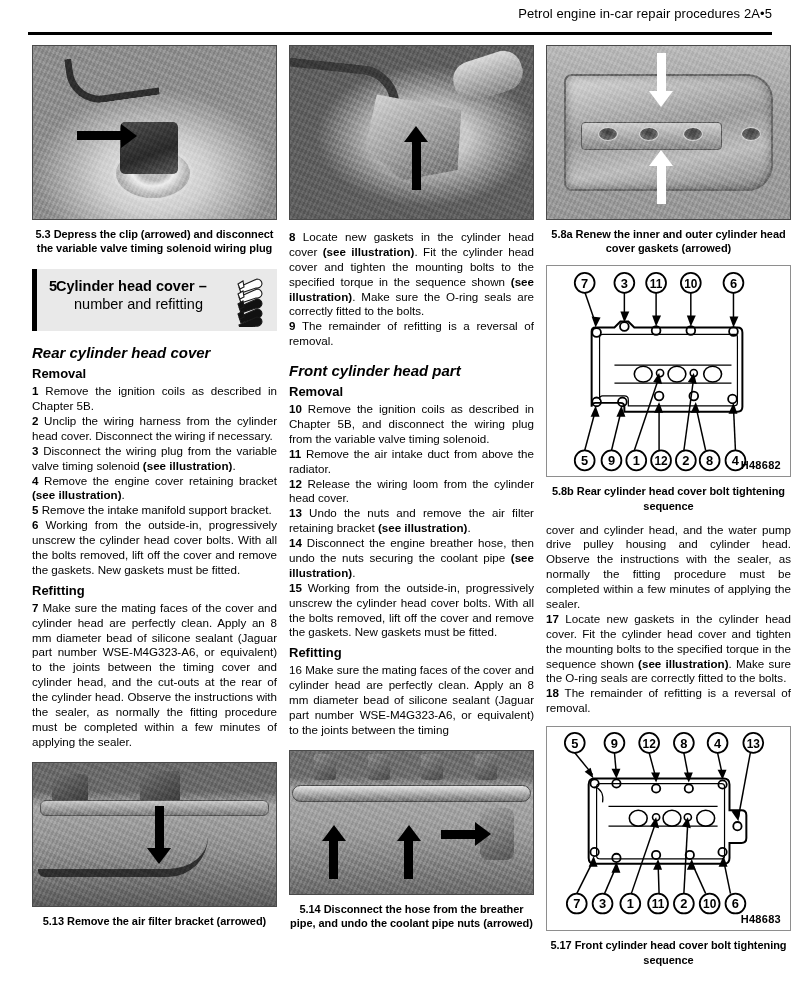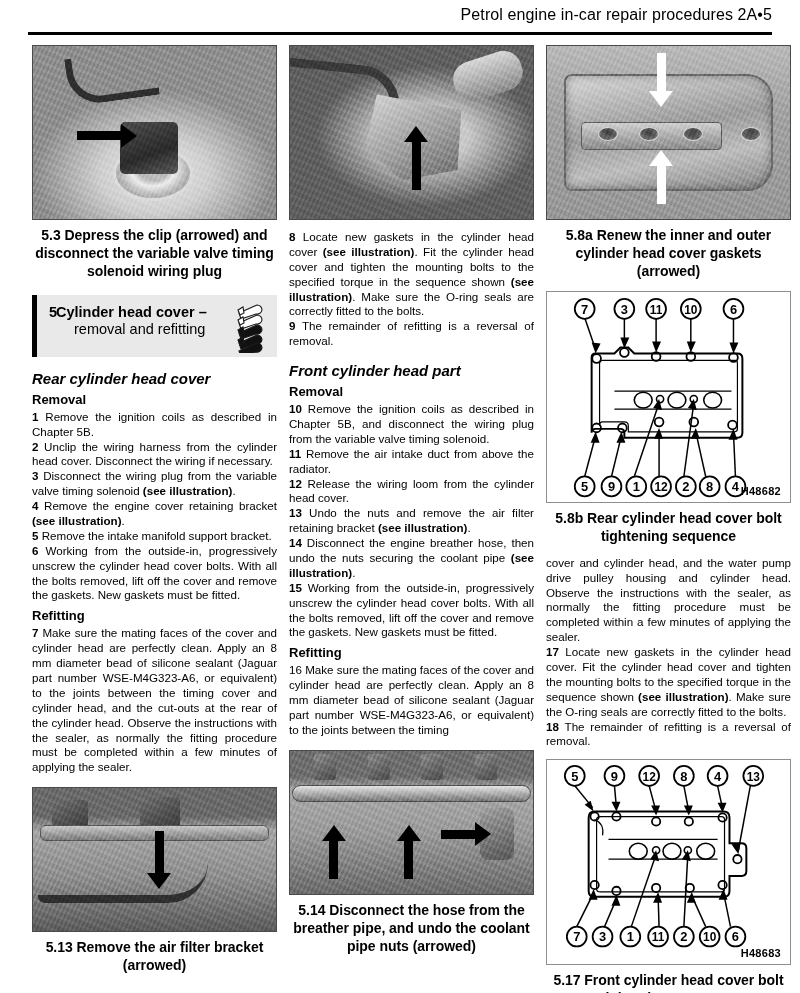--- a/index.html
+++ b/index.html
@@ -11,21 +11,21 @@
     overflow: hidden;
   }
   .page { position: relative; width: 800px; height: 993px; }
 
   
   .page-header {
     position: absolute; left: 0; top: 0; width: 800px; height: 36px;
   }
   .header-title {
     position: absolute; right: 28px; top: 6px;
-    font-size: 16px; letter-spacing: .1px; white-space: nowrap;
+    font-size: 13px; letter-spacing: .1px; white-space: nowrap;
   }
   .header-rule {
     position: absolute; left: 28px; top: 32px; width: 744px; height: 3px;
     background: #000;
   }
 
   
   .col { position: absolute; top: 45px; width: 245px; }
   .col1 { left: 32px; }
   .col2 { left: 289px; }
@@ -176,21 +176,21 @@
   .arrow-up .head {
     width:0;height:0;border-left:12px solid transparent;
     border-right:12px solid transparent;border-bottom:16px solid #000;
   }
   .arrow-white .shaft { background:#fff; }
   .arrow-white.arrow-down .head { border-top-color:#fff; }
   .arrow-white.arrow-up .head { border-bottom-color:#fff; }
 
   
   .caption {
-    font-size: 14px; font-weight: bold; text-align: center;
+    font-size: 11px; font-weight: bold; text-align: center;
     line-height: 1.28; margin-top: 7px; letter-spacing: -.05px;
   }
 
   
   .section-box {
     position: relative; background: #e9e9e9;
     border-left: 5px solid #000; padding: 9px 10px 11px 11px;
     margin-top: 14px; height: 62px;
   }
   .section-num {
@@ -254,21 +254,21 @@
       <div class="arrow-right" style="left:18%; top:45%;">
         <div class="shaft" style="width:44px;"></div>
         <div class="head"></div>
       </div>
     </div>
     <div class="caption">5.3  Depress the clip (arrowed) and disconnect the variable valve timing solenoid wiring plug</div>
 
     <div class="section-box">
       <div class="section-num">5</div>
       <div class="section-title">Cylinder head cover –</div>
-      <div class="section-sub">removal and refitting</div>
+      <div class="section-sub">number and refitting</div>
       <svg class="spanners" viewBox="0 0 34 52">
         <g stroke="#1a1a1a" stroke-width="1.1" fill="none">
           <g fill="#ffffff">
             <path d="M4 12 L22 4 a5 5 0 0 1 5 5 a5 5 0 0 1 -6 4 L6 18 Z"></path>
             <path d="M3 9 L8 6 L9 12 L5 14 Z"></path>
           </g>
           <g fill="#ffffff">
             <path d="M4 22 L22 14 a5 5 0 0 1 5 5 a5 5 0 0 1 -6 4 L6 28 Z"></path>
             <path d="M3 19 L8 16 L9 22 L5 24 Z"></path>
           </g>

